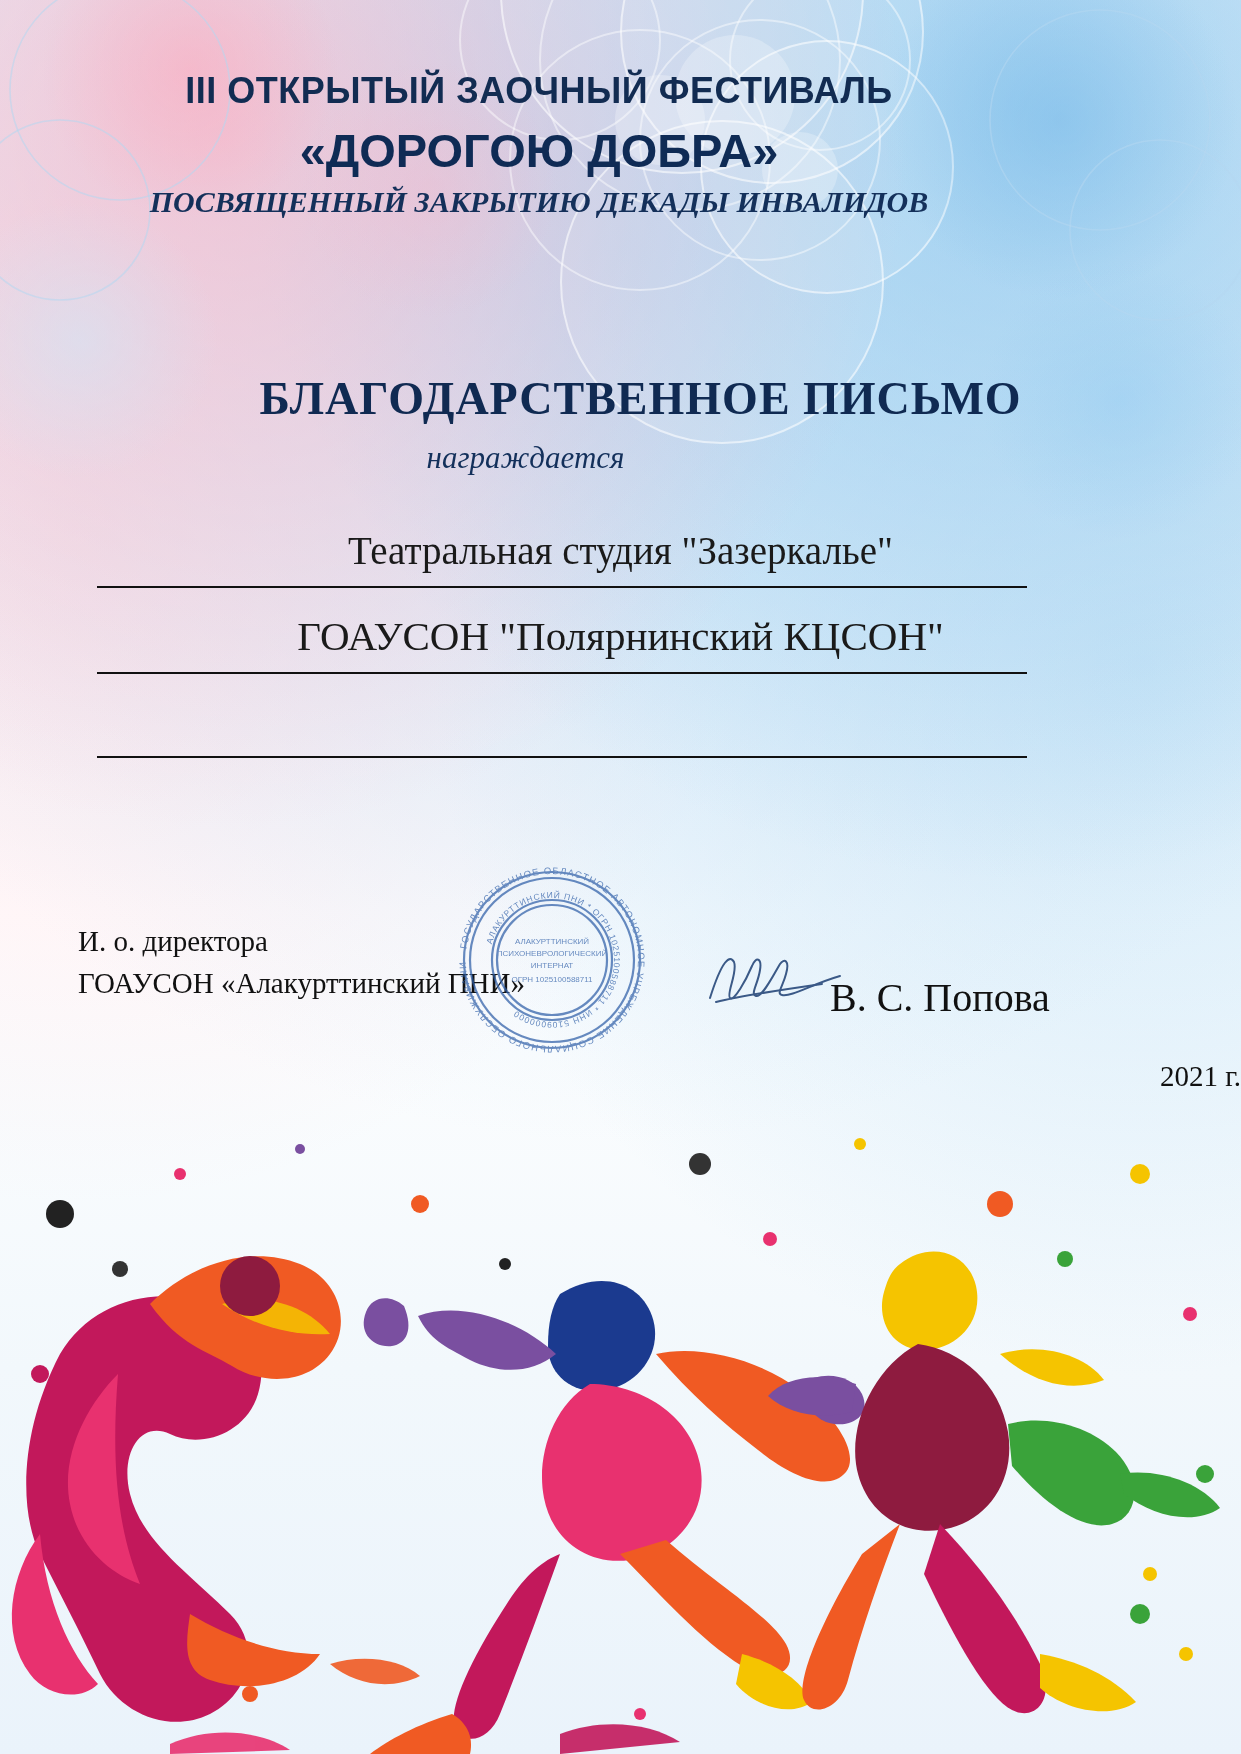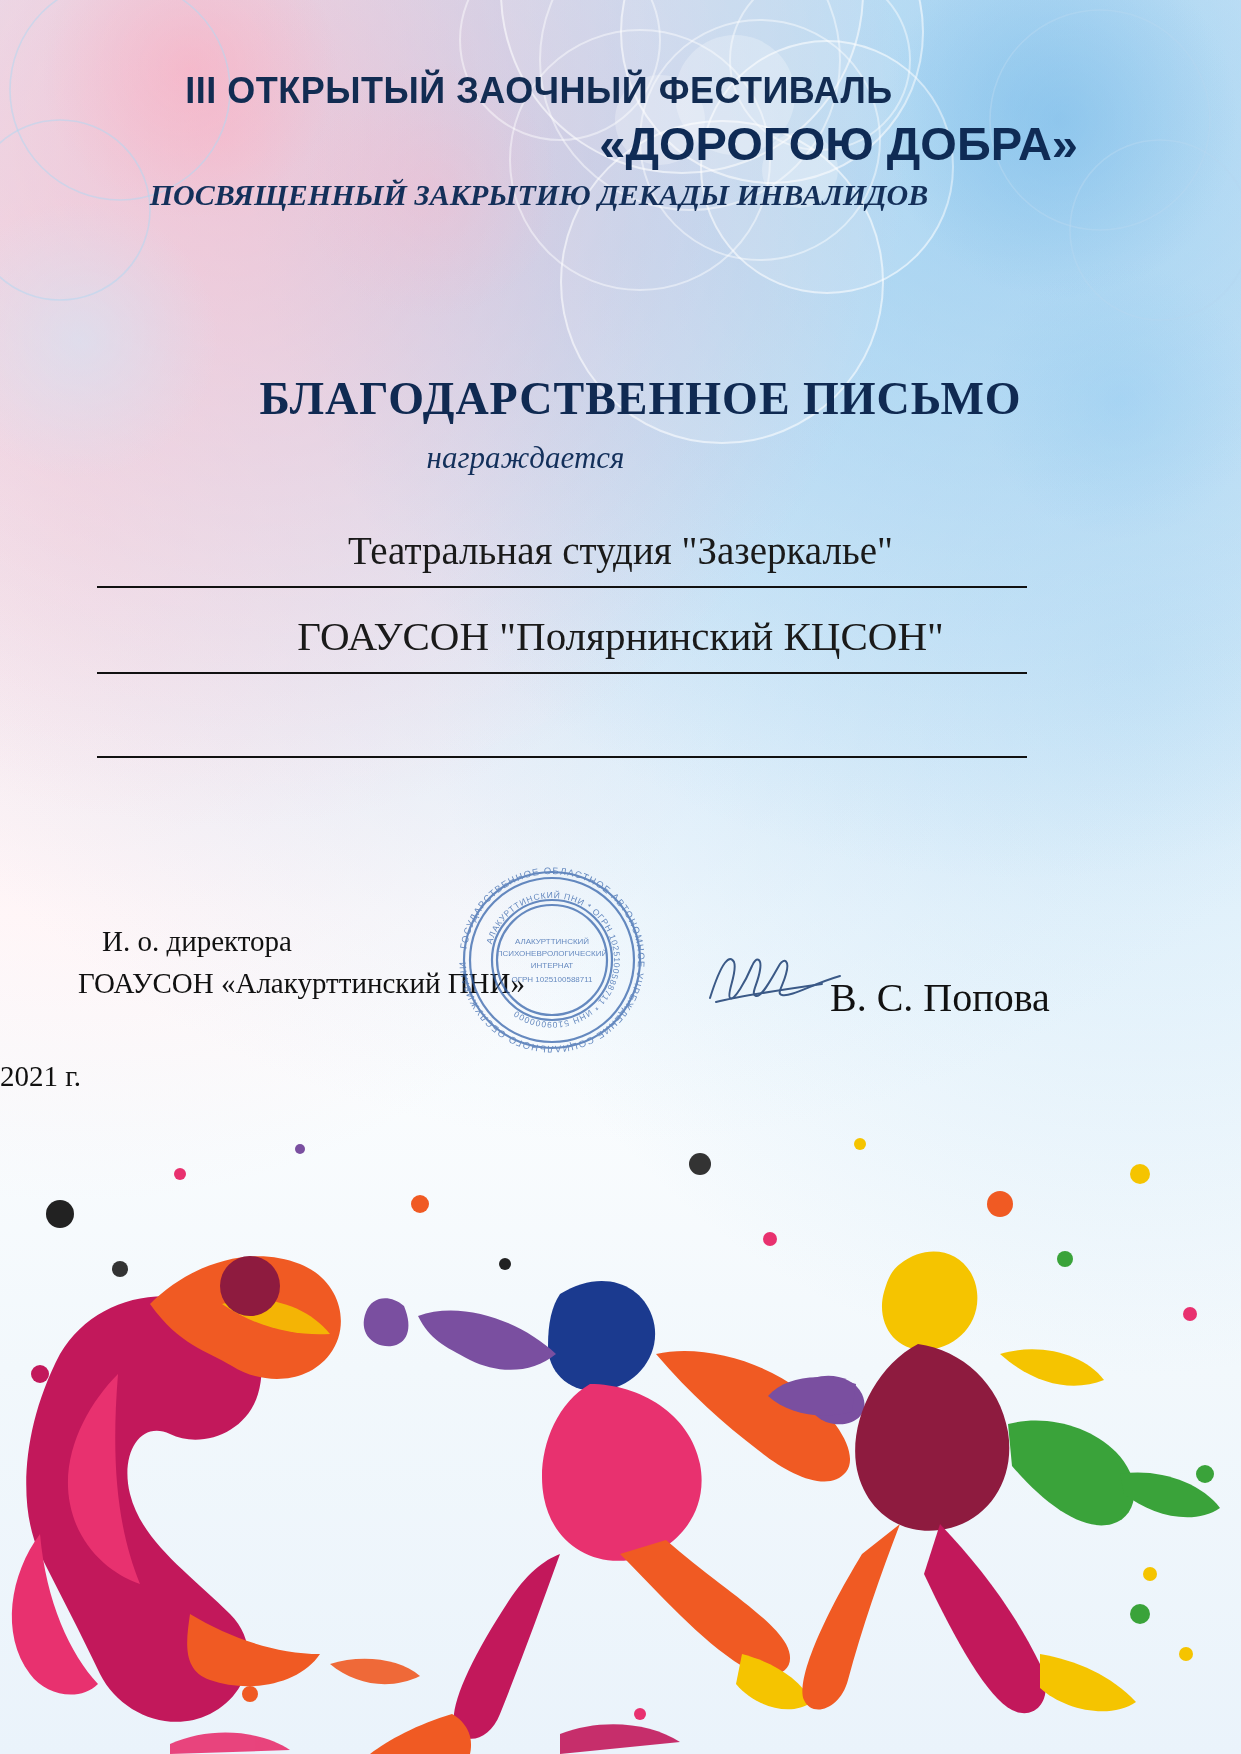--- a/index.html
+++ b/index.html
@@ -69,23 +69,22 @@
     font-size: 36px;
     letter-spacing: 0.5px;
     line-height: 45px;
     color: #122c52;
   }
   .t-main {
     font-family: "Liberation Sans", sans-serif;
     font-weight: bold;
     font-size: 47px;
     line-height: 62px;
-    margin-top: 0;
+    margin-top: 7px;
     color: #0f2b55;
-    text-align: right;
   }
   .t-sub {
     font-family: "Liberation Serif", serif;
     font-weight: bold;
     font-style: italic;
     font-size: 30px;
     line-height: 40px;
     color: #14305a;
   }
 
@@ -149,38 +148,38 @@
   .sign-block {
     position: absolute;
     top: 920px;
     left: 78px;
     width: 1000px;
     font-family: "Liberation Serif", serif;
     font-size: 29px;
     color: #111;
     line-height: 42px;
   }
-  .sign-role { display: block; margin-left: 24px; }
+  .sign-role { display: block; }
   .sign-org { display: block; }
 
   .sign-name {
     position: absolute;
     top: 974px;
     left: 830px;
     font-family: "Liberation Serif", serif;
     font-size: 40px;
     color: #111;
   }
 
   .sign-year {
     position: absolute;
     top: 1060px;
     left: 0;
     width: 1241px;
-    text-align: left;
+    text-align: right;
     font-family: "Liberation Serif", serif;
     font-size: 29px;
     color: #111;
   }
 
   
   .stamp {
     position: absolute;
     left: 448px;
     top: 856px;

